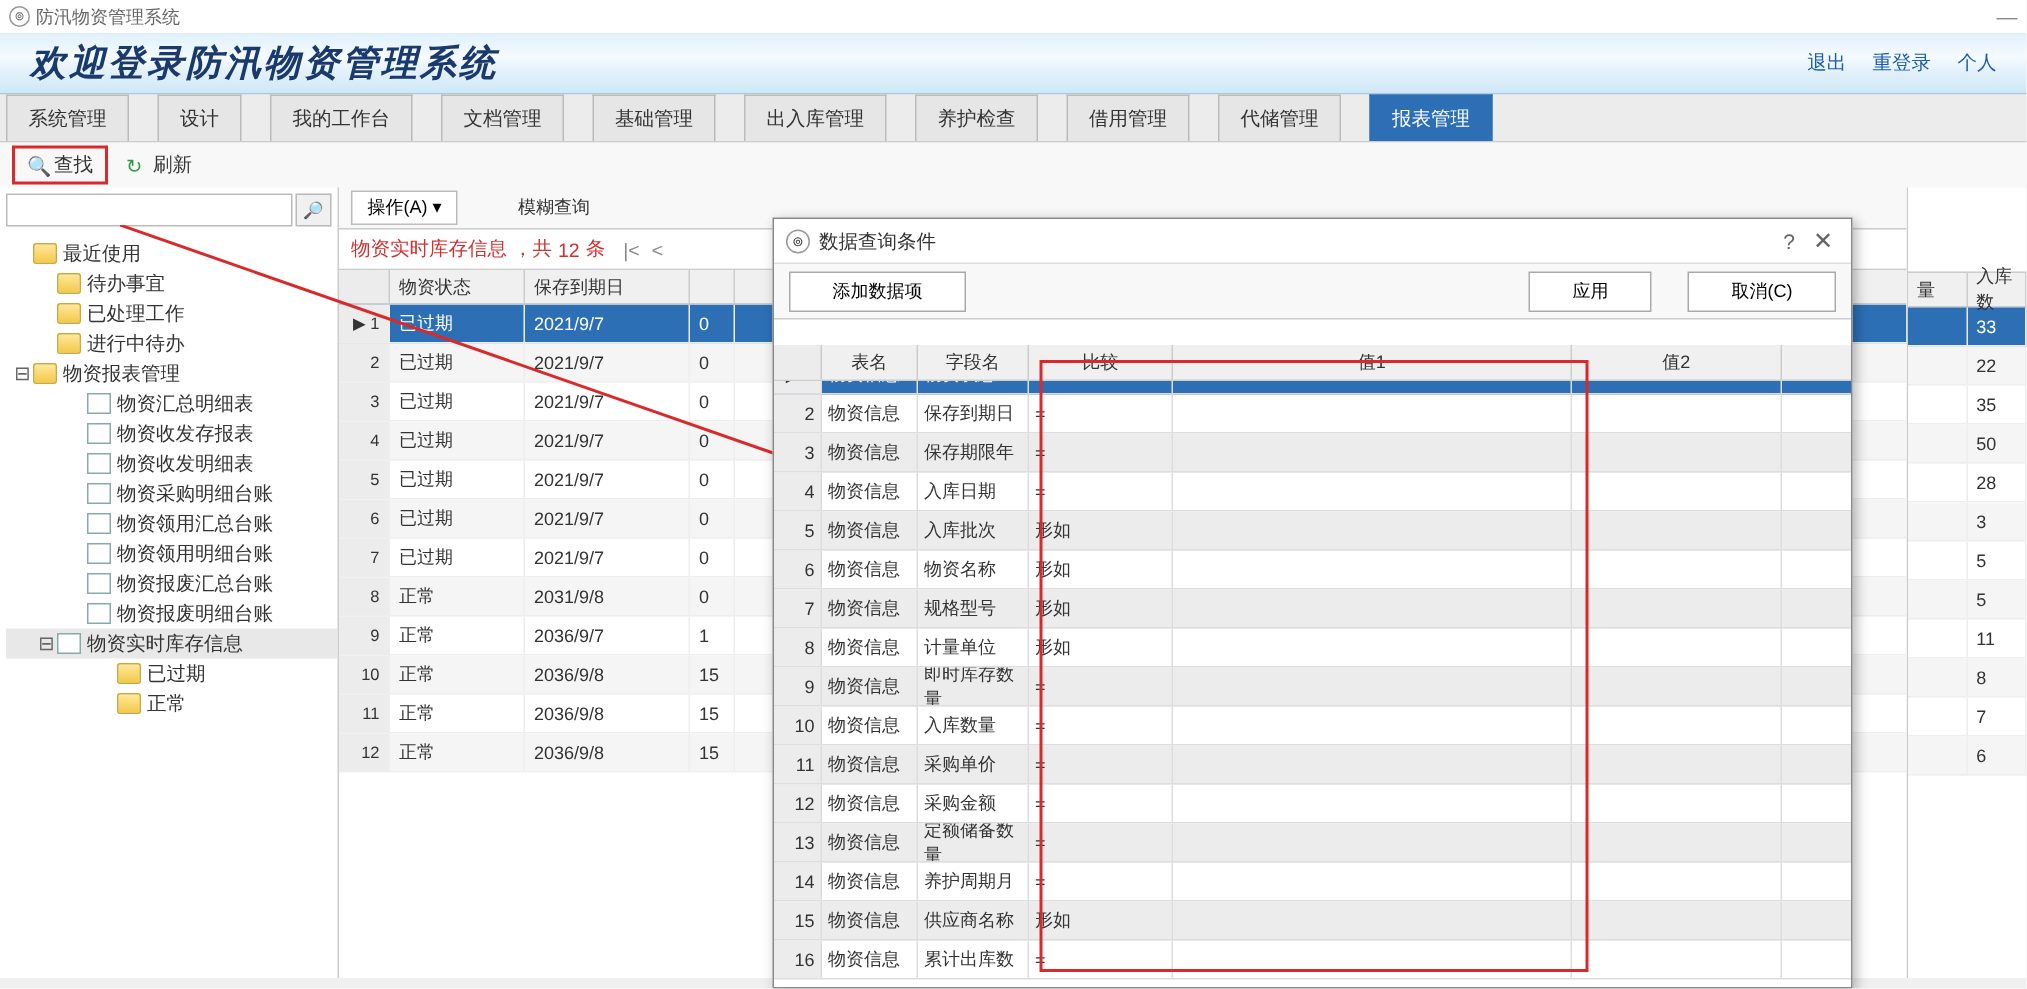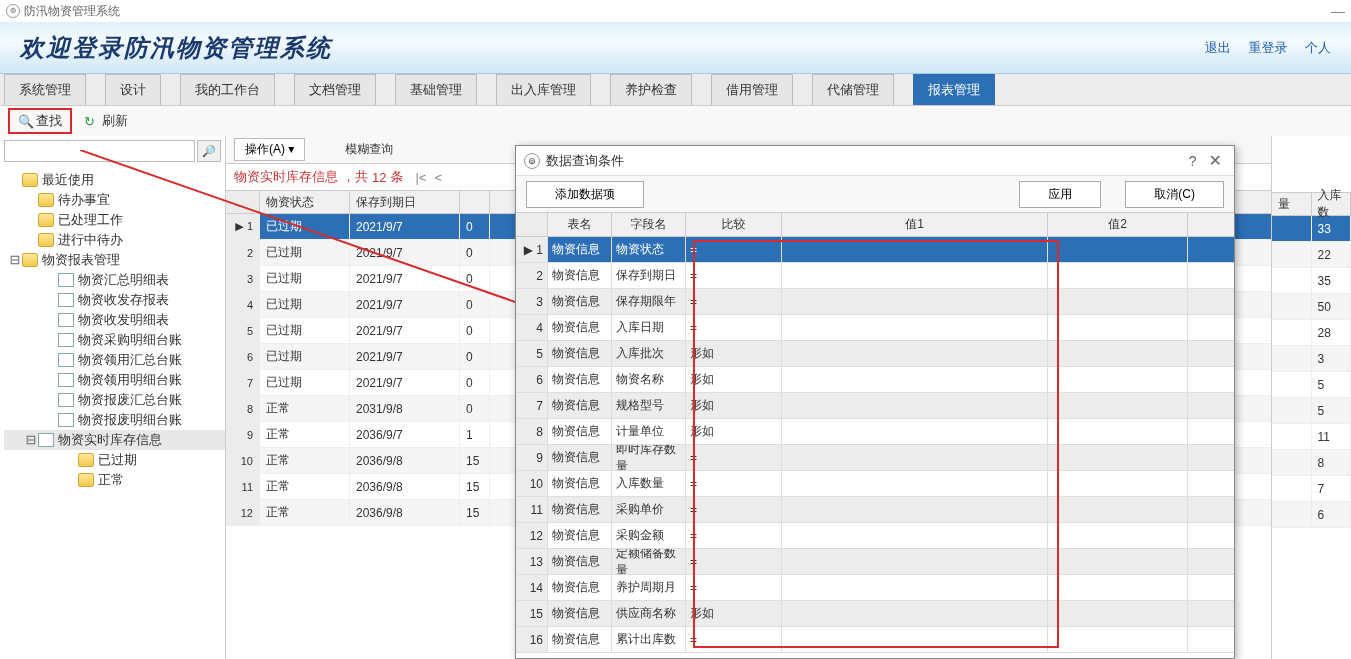--- a/index.html
+++ b/index.html
@@ -2,21 +2,21 @@
 <html><head>
 <meta charset="utf-8">
 <style>
 * { box-sizing: border-box; margin: 0; padding: 0; font-family: "Microsoft YaHei", SimSun, sans-serif; }
 body { background: #f0f0f0; font-size: 12px; color: #333; overflow: hidden; width: 1351px; height: 659px; position: relative; }
 
 .titlebar { height: 22px; background: #fff; display: flex; align-items: center; padding: 0 6px; font-size: 12px; color: #666; }
 .titlebar .icon { width: 14px; height: 14px; border: 1px solid #999; border-radius: 50%; margin-right: 4px; font-size: 8px; text-align: center; line-height: 12px; }
 .titlebar .win-controls { margin-left: auto; font-size: 14px; color: #888; }
 
-.banner { height: 52px; background: linear-gradient(to bottom, #dff0fb 0%, #f5fbff 40%, #e6f2fb 60%, #cfe8f7 100%); display: flex; align-items: center; padding: 0 20px; border-bottom: 1px solid #a7c8e0; }
+.banner { height: 41px; background: linear-gradient(to bottom, #dff0fb 0%, #f5fbff 40%, #e6f2fb 60%, #cfe8f7 100%); display: flex; align-items: center; padding: 0 20px; border-bottom: 1px solid #a7c8e0; }
 .banner-title { font-family: "KaiTi","STKaiti",serif; font-size: 24px; font-style: italic; font-weight: bold; color: #1a3a6e; letter-spacing: 2px; }
 .banner-links { margin-left: auto; font-size: 13px; color: #1a5cb0; }
 .banner-links span { margin-left: 14px; cursor: pointer; }
 
 .menubar { height: 32px; background: #ececec; display: flex; align-items: flex-end; padding: 0 0 0 4px; border-bottom: 1px solid #ccc; }
 .menu-item { padding: 6px 14px; background: #e6e6e6; border: 1px solid #bbb; border-bottom: none; margin-right: 19px; font-size: 13px; cursor: pointer; }
 .menu-item.active { background: #2d6fb5; color: #fff; border-color: #2d6fb5; }
 
 .toolbar2 { height: 30px; background: #f8f8f8; display: flex; align-items: center; padding: 0 8px; }
 .find-btn { border: 2px solid #d82a2a; padding: 2px 8px; display: flex; align-items: center; font-size: 13px; cursor: pointer; }
@@ -73,21 +73,21 @@
 .dlg-title { height: 30px; display: flex; align-items: center; padding: 0 8px; background: #fff; border-bottom: 1px solid #ddd; }
 .dlg-title .ic2 { width: 16px; height: 16px; border: 1px solid #999; border-radius: 50%; margin-right: 6px; font-size: 9px; text-align: center; line-height: 14px; }
 .dlg-title .ttl { font-size: 13px; }
 .dlg-title .help { margin-left: auto; font-size: 14px; color: #666; cursor: pointer; padding: 0 8px; }
 .dlg-title .close { font-size: 16px; color: #666; cursor: pointer; padding: 0 4px; }
 .dlg-toolbar { height: 36px; display: flex; align-items: center; padding: 0 10px; background: #f8f8f8; }
 .dlg-toolbar .btn { border: 1px solid #aaa; background: #fff; padding: 4px 28px; font-size: 12px; cursor: pointer; }
 .dlg-toolbar .gap { flex: 1; }
 .dlg-toolbar .btn + .btn { margin-left: 24px; }
 .dlg-grid { flex: 1; overflow-y: auto; border-top: 1px solid #ccc; position: relative; }
-.dlg-hdr { display: flex; background: #f0f0f0; border-bottom: 1px solid #ccc; height: 24px; align-items: center; position: sticky; top: 0; }
+.dlg-hdr { display: flex; background: #f0f0f0; border-bottom: 1px solid #ccc; height: 24px; align-items: center; position: sticky; top: 17px; }
 .dlg-hdr .dc { border-right: 1px solid #ccc; padding: 0 4px; font-size: 12px; height: 100%; display: flex; align-items: center; justify-content: center; }
 .drow { display: flex; height: 26px; border-bottom: 1px solid #ddd; align-items: center; }
 .drow:nth-child(odd) { background: #ececec; }
 .drow .dc { border-right: 1px solid #ddd; padding: 0 4px; height: 100%; display: flex; align-items: center; overflow: hidden; font-size: 12px; }
 .drow.sel { background: #2d6fb5; color: #fff; }
 .drow.sel .dc-rh { background: #ececec; color: #333; }
 .dc-rh { width: 32px; background: #ececec; justify-content: flex-end; font-size: 11px; }
 .dc-tbl { width: 64px; }
 .dc-fld { width: 74px; }
 .dc-cmp { width: 96px; }

